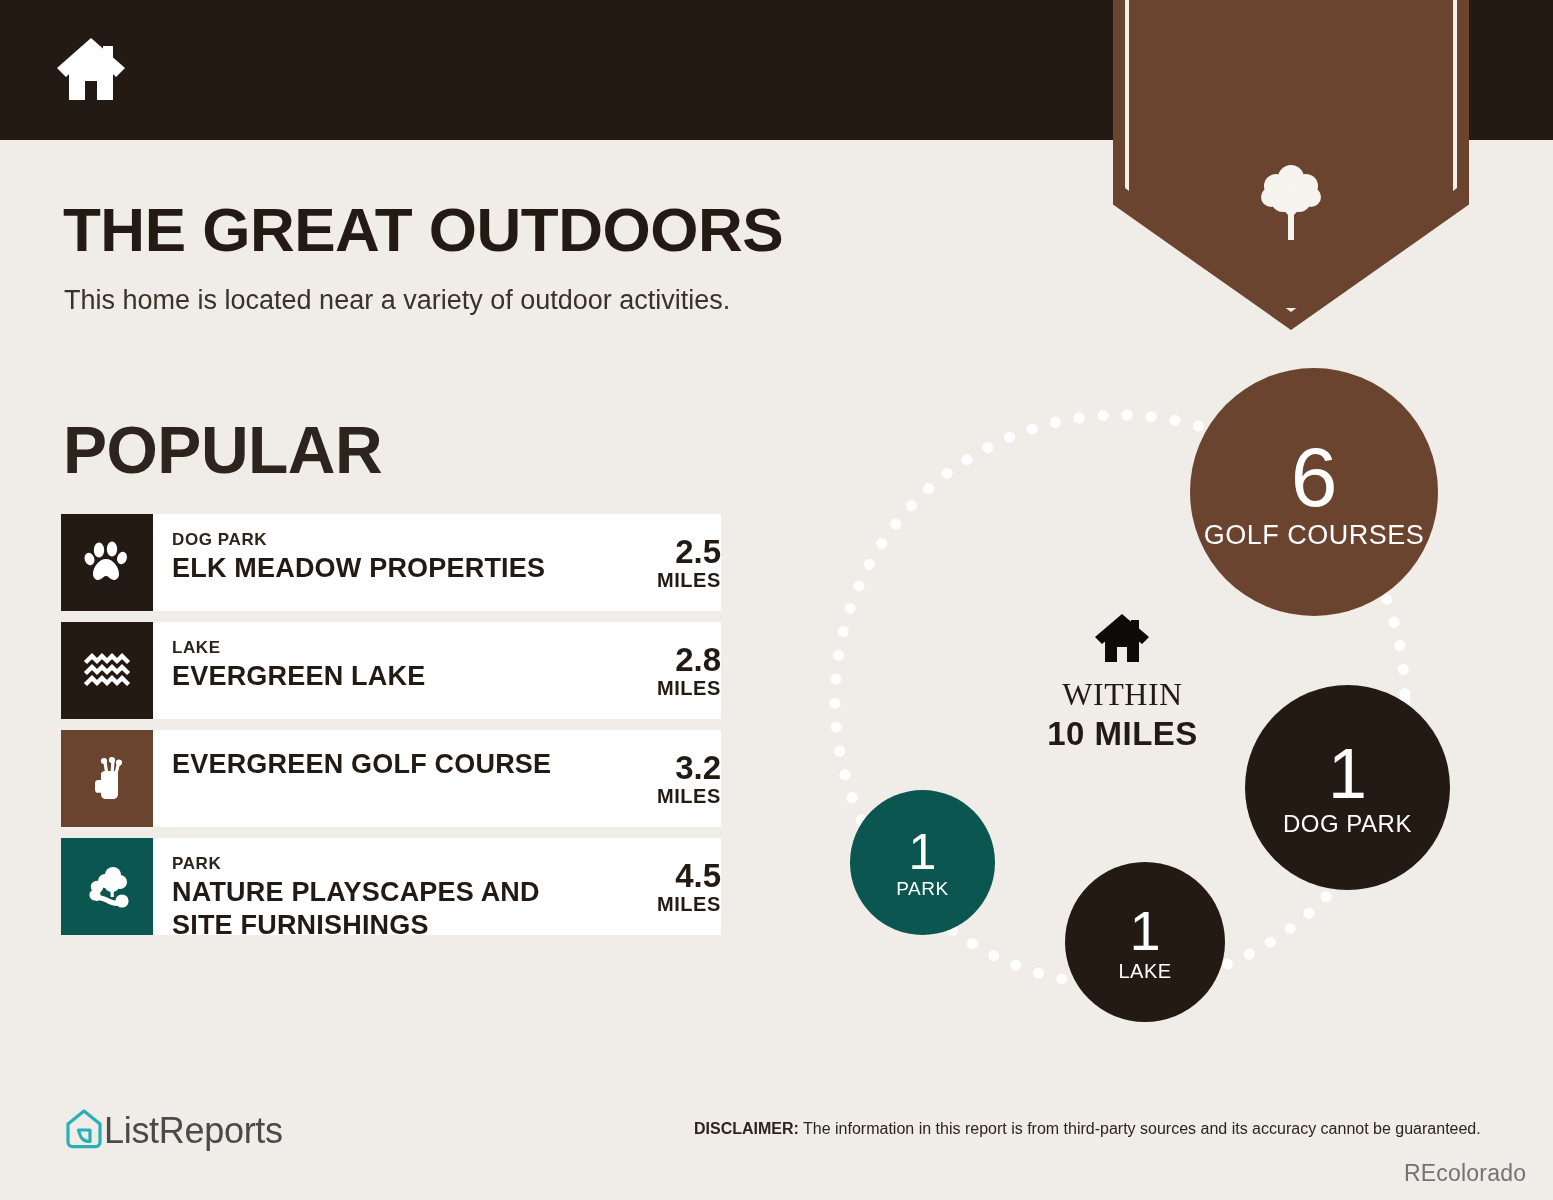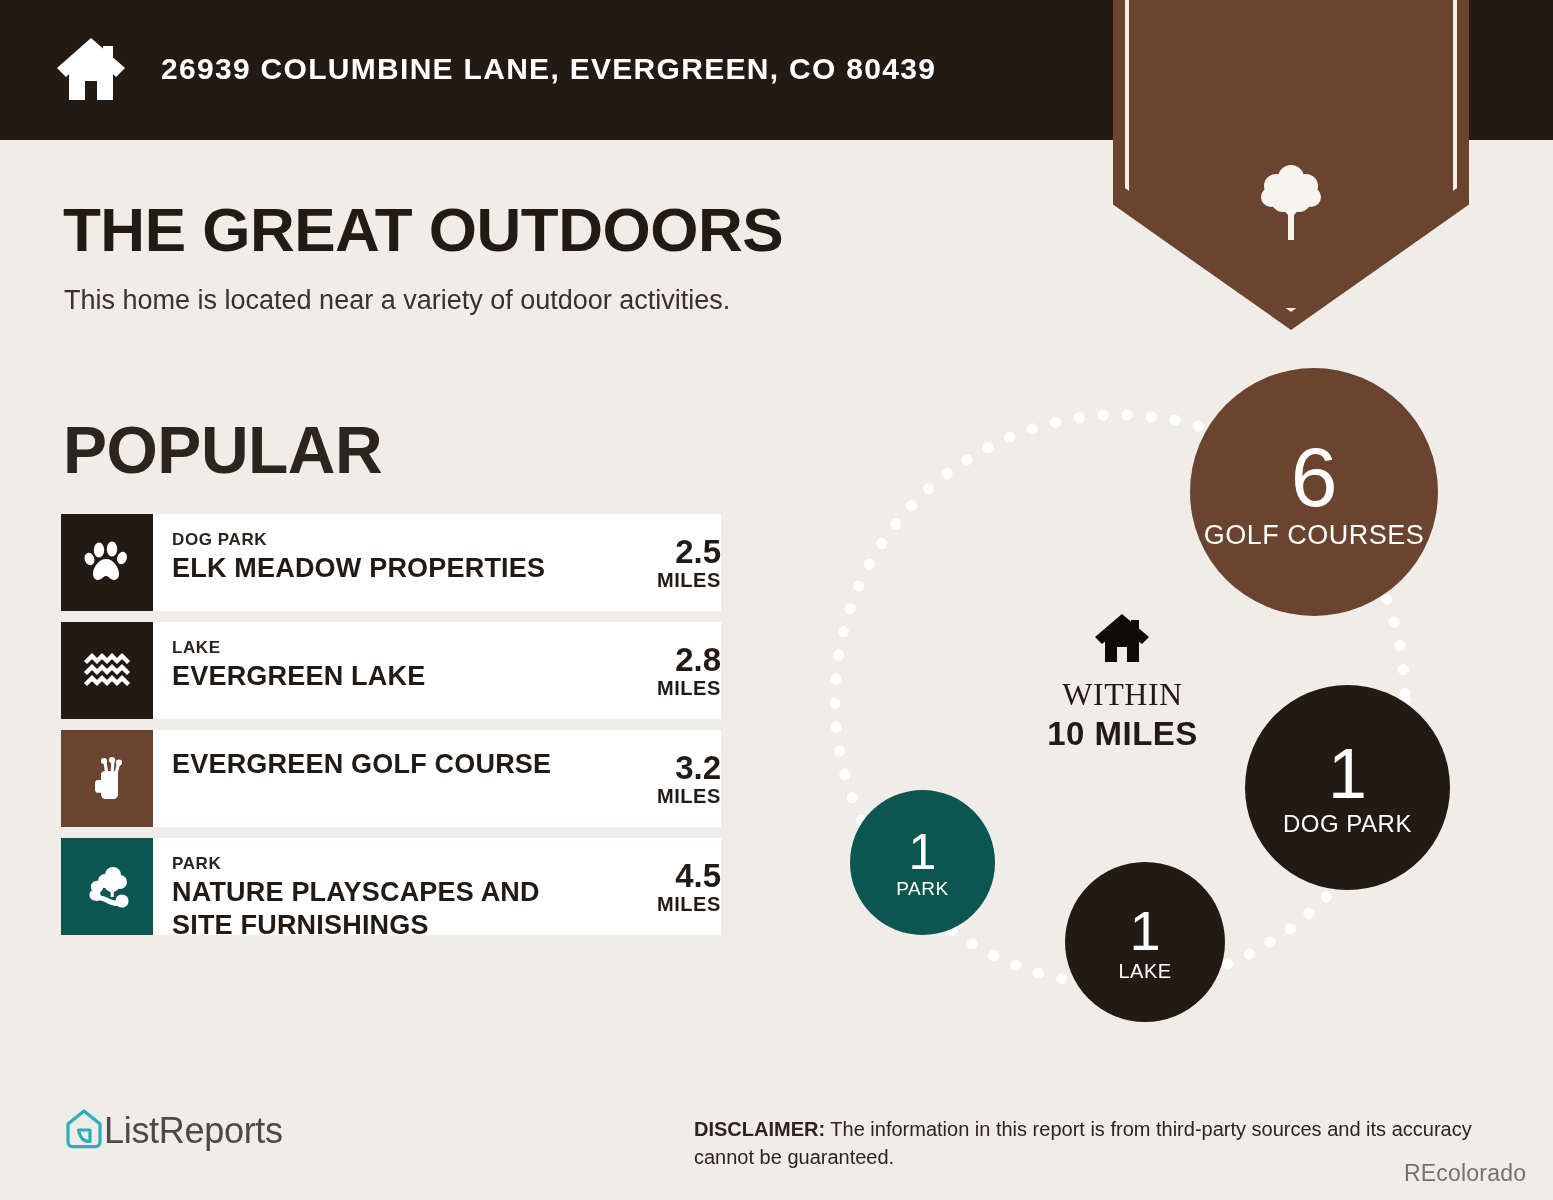--- a/index.html
+++ b/index.html
@@ -121,39 +121,38 @@
   #center-text .ct1{display:block;font-size:32px;font-weight:normal;letter-spacing:0.5px;font-family:Liberation Serif, serif;}
   #center-text .ct2{display:block;font-size:33px;font-weight:bold;letter-spacing:0.5px;}
   
   #footer-logo{position:absolute;left:64px;top:1108px;display:flex;align-items:center;}
   #footer-logo svg{width:40px;height:42px;}
   #footer-logo-text{
     font-size:36px;color:#4a4a48;font-weight:normal;letter-spacing:-0.3px;
   }
   #disclaimer{
     position:absolute;left:694px;top:1115px;width:800px;
-    font-size:20px;line-height:28px;color:#2c241d;
+    font-size:16px;line-height:28px;color:#2c241d;
   }
   #disclaimer b{font-weight:bold;}
   #watermark{
     position:absolute;left:1404px;top:1160px;
     font-size:23px;color:#737373;letter-spacing:0.2px;
   }
 </style>
 </head>
 <body>
 
 <div id="header-bar">
   <div id="header-home-icon">
     <svg viewBox="0 0 72 66" width="72" height="66" aria-hidden="true">
       <path fill="#ffffff" d="M36 2 L70 32 L61 41 L58 38 L58 64 L42 64 L42 45 L30 45 L30 64 L14 64 L14 38 L11 41 L2 32 Z"></path>
       <rect fill="#ffffff" x="48" y="10" width="10" height="16"></rect>
     </svg>
   </div>
-  <div id="header-address">26939 COLUMBINE LANE, EVERGREEN, CO 80439</div>
 </div>
 
 <div id="badge">
   <div id="badge-inner-border"></div>
   <div id="badge-tree-icon">
     <svg viewBox="0 0 72 82" width="72" height="82" aria-hidden="true">
       <g fill="#f7f3ee">
         <circle cx="36" cy="18" r="13"></circle>
         <circle cx="21" cy="26" r="12"></circle>
         <circle cx="51" cy="26" r="12"></circle>

